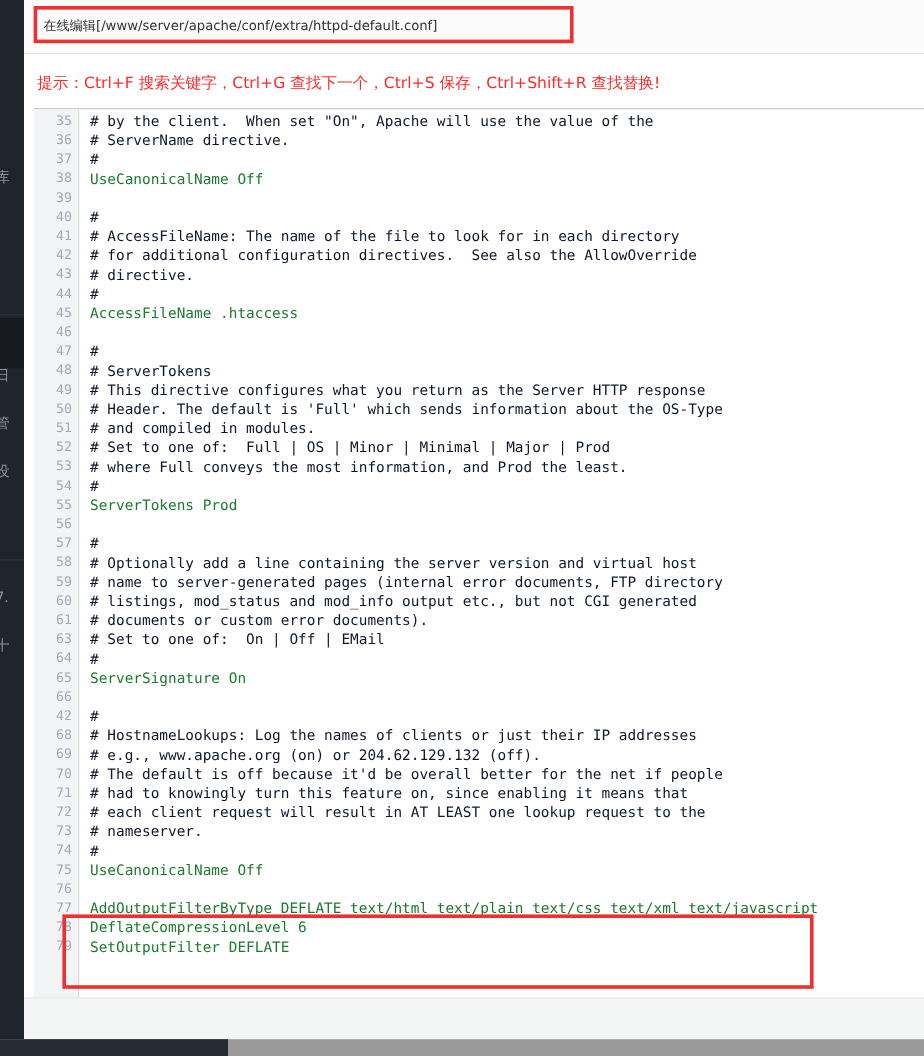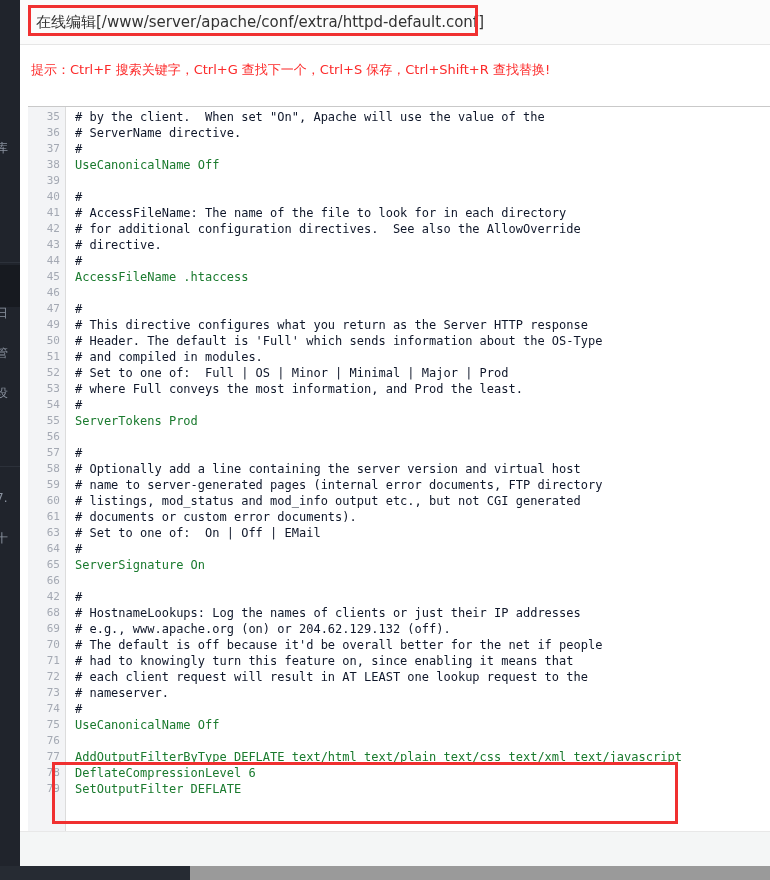--- a/index.html
+++ b/index.html
@@ -33,21 +33,21 @@
     background:#ffffff;
   }
 
   
   .titlebar {
     position:absolute; left:0; top:0; right:0; height:45px;
     background:#fbfbfb; border-bottom:1px solid #e6e6e6;
   }
   .title-text {
     position:absolute; left:16px; top:11px;
-    font-size:15px; color:#333; line-height:22px;
+    font-size:11px; color:#333; line-height:22px;
     font-family:"DejaVu Sans", sans-serif;
     white-space:nowrap;
   }
   
   .hl-title {
     position:absolute; left:8px; top:5px; width:450px; height:31px;
     border:3px solid #f03030; pointer-events:none;
   }
 
   
@@ -56,21 +56,20 @@
     font-size:13px; color:#fc2a2a; line-height:20px;
     font-family:"DejaVu Sans", sans-serif;
     white-space:nowrap;
   }
 
   
   .editor {
     position:absolute; left:8px; top:90px; right:0; height:741px;
     background:#ffffff; border-top:1px solid #c9c9c9;
     overflow:hidden;
-    margin-top:16px;
   }
   .gutter-bg {
     position:absolute; left:0; top:0; width:38px; height:100%;
     background:#f3f4f6; border-right:1px solid #dcdcdc;
   }
   .code-rows { position:absolute; left:0; top:2px; right:0; }
   .row { position:relative; height:16px; white-space:nowrap; }
   .ln {
     position:absolute; left:0; top:0; width:32px; height:16px;
     text-align:right; color:#a4a9b3; font-size:11px; line-height:16px;
@@ -184,20 +183,24 @@
           </div>
           <div class="row">
             <span class="ln">46</span>
             <span class="src "></span>
           </div>
           <div class="row">
             <span class="ln">47</span>
             <span class="src c-comment">#</span>
           </div>
           <div class="row">
+            <span class="ln">48</span>
+            <span class="src c-comment"># ServerTokens</span>
+          </div>
+          <div class="row">
             <span class="ln">49</span>
             <span class="src c-comment"># This directive configures what you return as the Server HTTP response</span>
           </div>
           <div class="row">
             <span class="ln">50</span>
             <span class="src c-comment"># Header. The default is 'Full' which sends information about the OS-Type</span>
           </div>
           <div class="row">
             <span class="ln">51</span>
             <span class="src c-comment"># and compiled in modules.</span>

